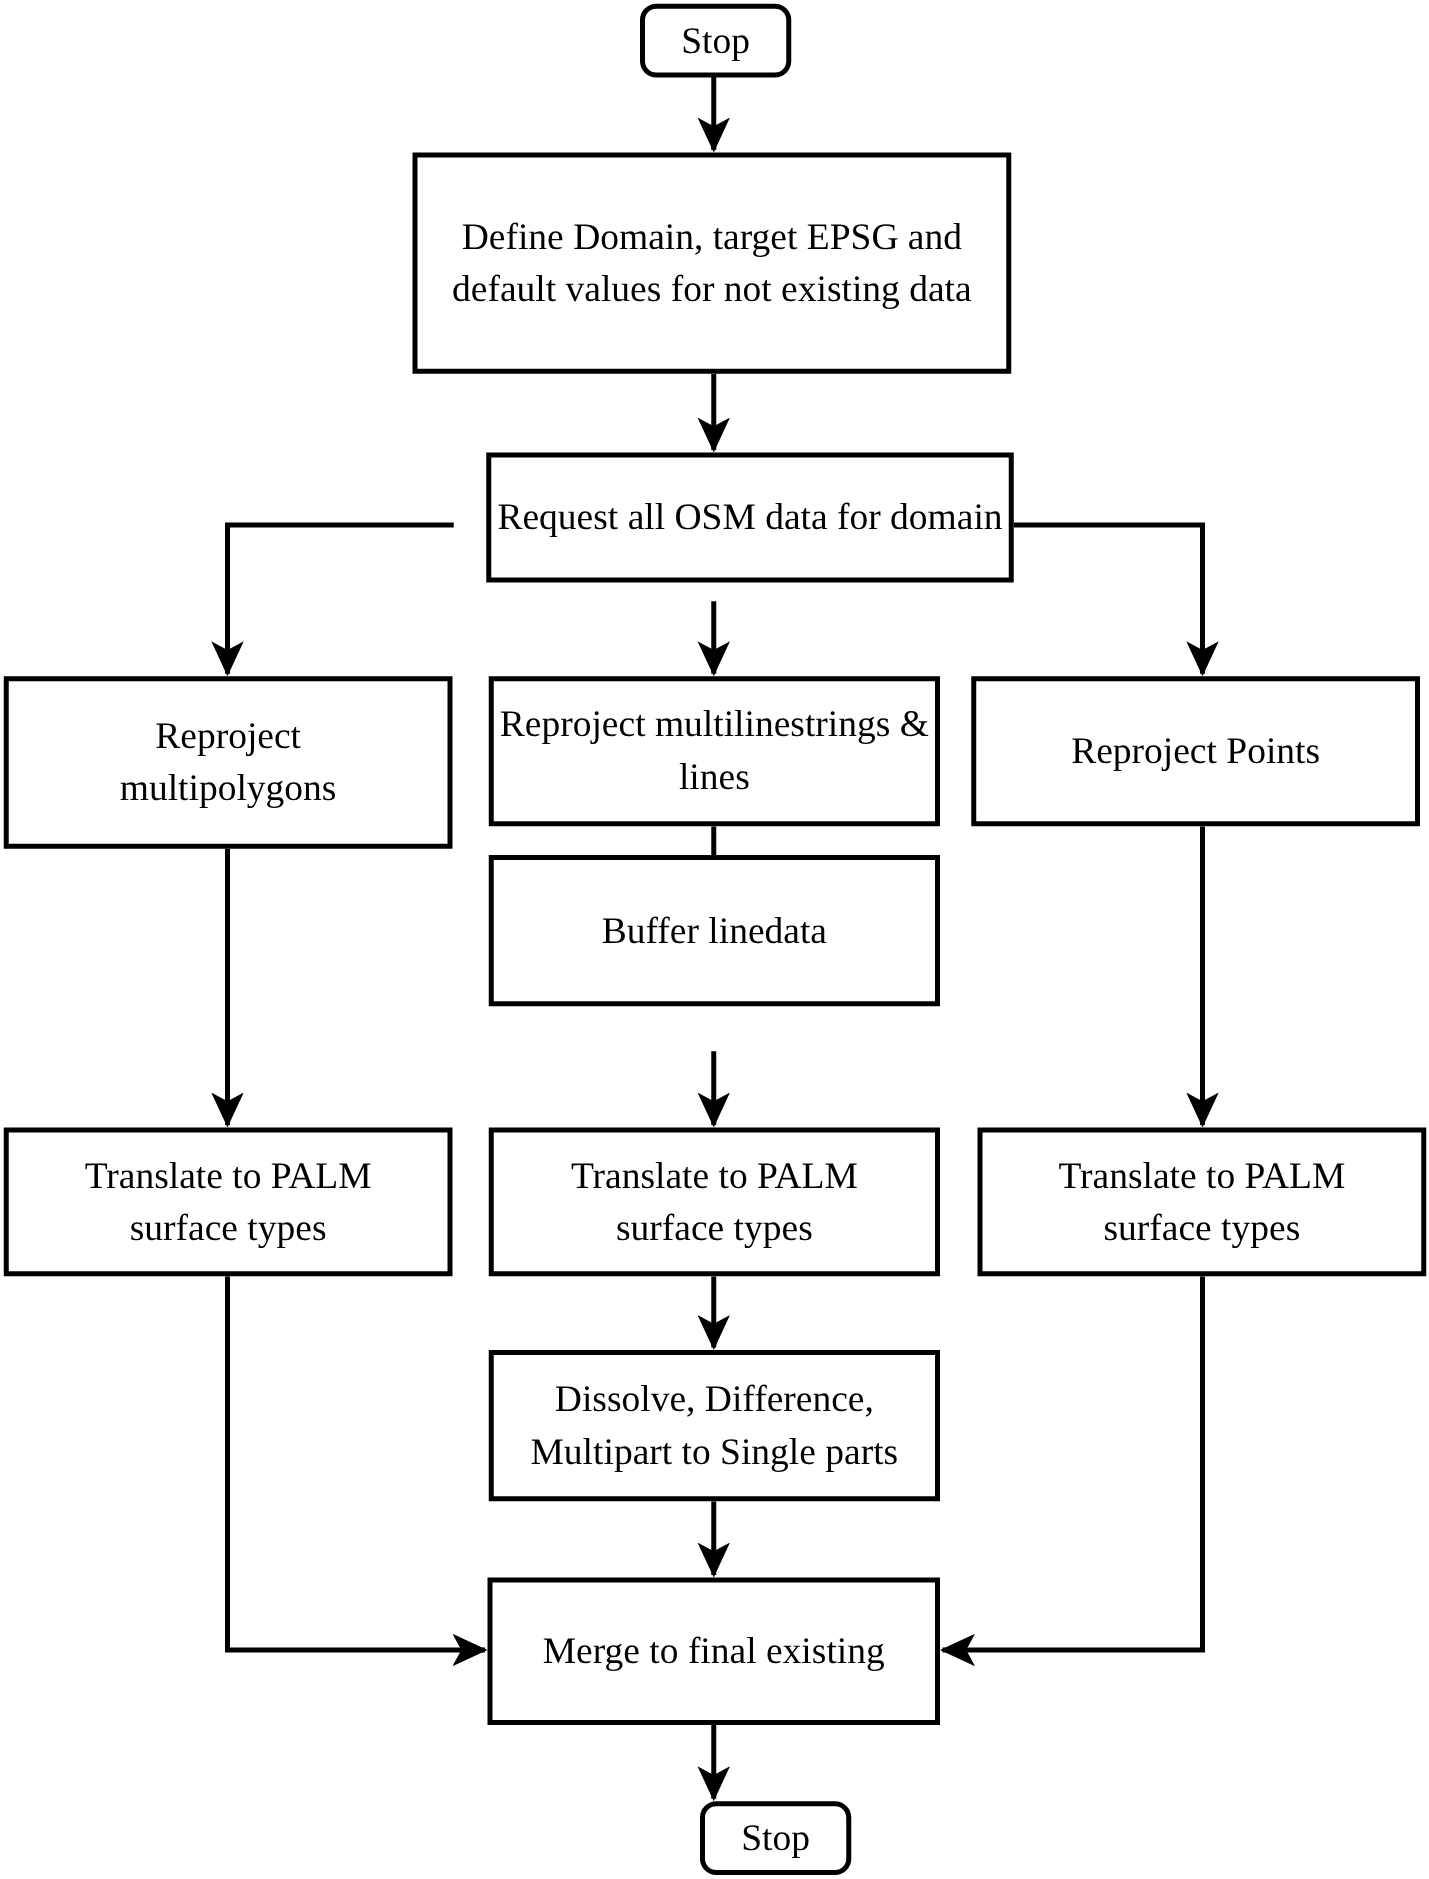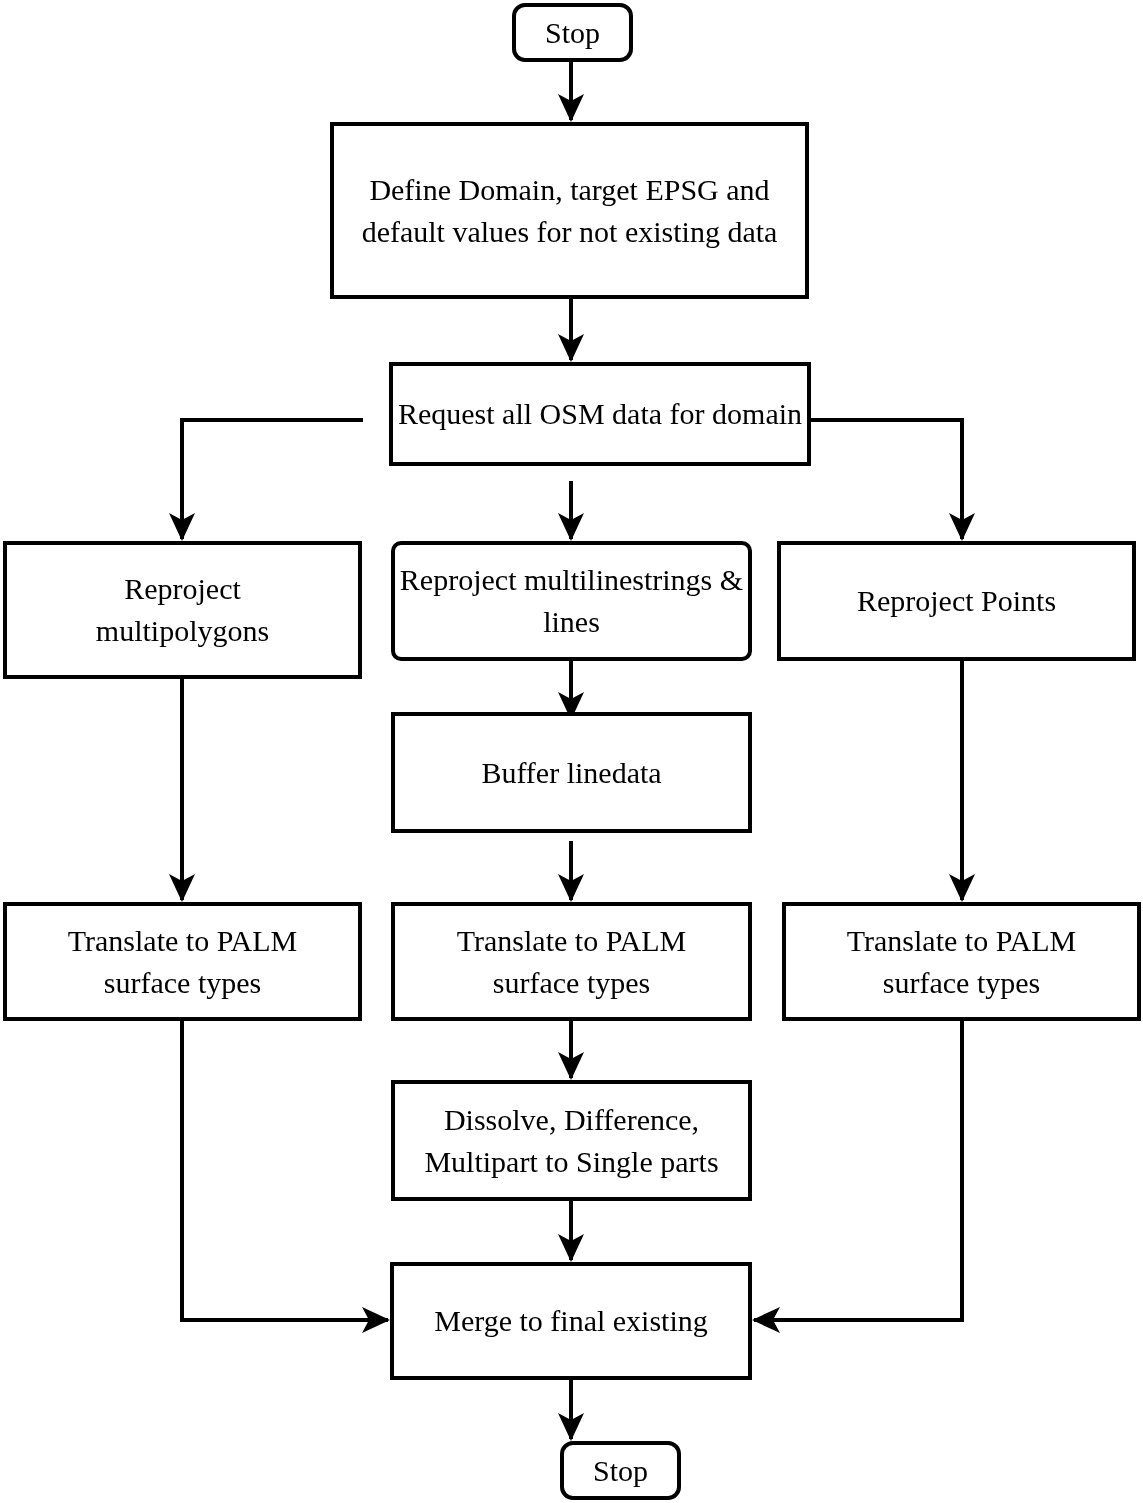--- a/index.html
+++ b/index.html
@@ -41,23 +41,23 @@
   }
   .node .label {
     display: inline-block;
   }
 
   
   #n-start        { left: 512px; top: 3px;    width: 121px; height: 59px; }
   #n-define       { left: 330px; top: 122px;  width: 479px; height: 177px; }
   #n-request      { left: 361px; top: 362px;  width: 422px; height: 104px; margin-left: 28px; }
   #n-rep-poly     { left: 3px;   top: 541px;  width: 359px; height: 138px; }
-  #n-rep-lines    { left: 391px; top: 541px;  width: 361px; height: 120px; border-radius: 10px; }
+  #n-rep-lines    { left: 391px; top: 541px;  width: 361px; height: 120px; }
   #n-rep-points   { left: 777px; top: 541px;  width: 359px; height: 120px; }
-  #n-buffer       { left: 391px; top: 712px;  width: 361px; height: 121px; }
+  #n-buffer       { left: 391px; top: 684px;  width: 361px; height: 121px; }
   #n-trans-left   { left: 3px;   top: 902px;  width: 359px; height: 119px; }
   #n-trans-mid    { left: 391px; top: 902px;  width: 361px; height: 119px; }
   #n-trans-right  { left: 782px; top: 902px;  width: 359px; height: 119px; }
   #n-dissolve     { left: 391px; top: 1080px; width: 361px; height: 121px; }
   #n-merge        { left: 390px; top: 1262px; width: 362px; height: 118px; }
   #n-stop         { left: 512px; top: 1441px; width: 121px; height: 59px; margin-left: 48px; }
 
   
   #n-define .label      { max-width: 445px; }
   #n-request .label     { max-width: 420px; }

